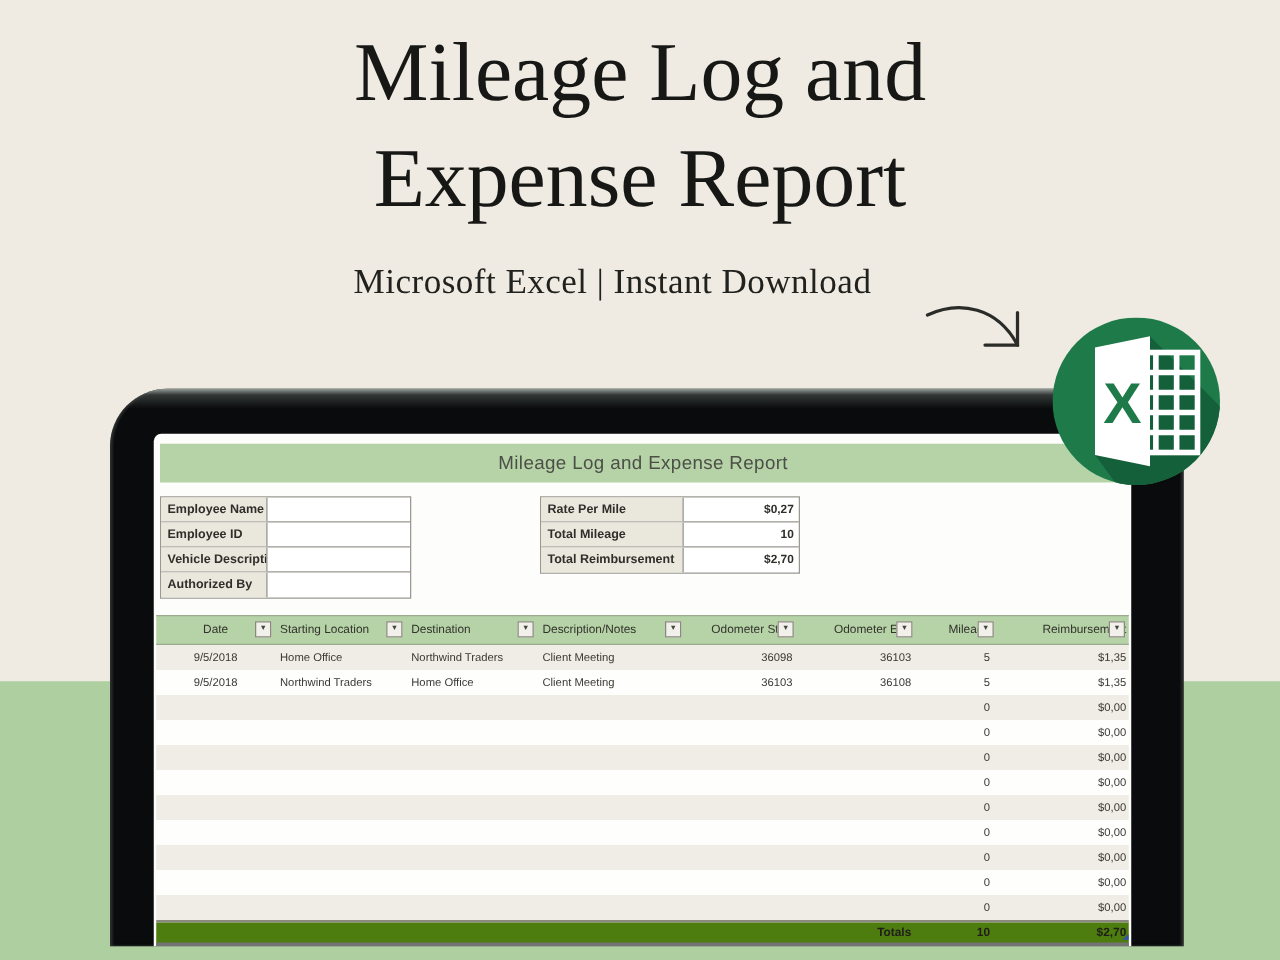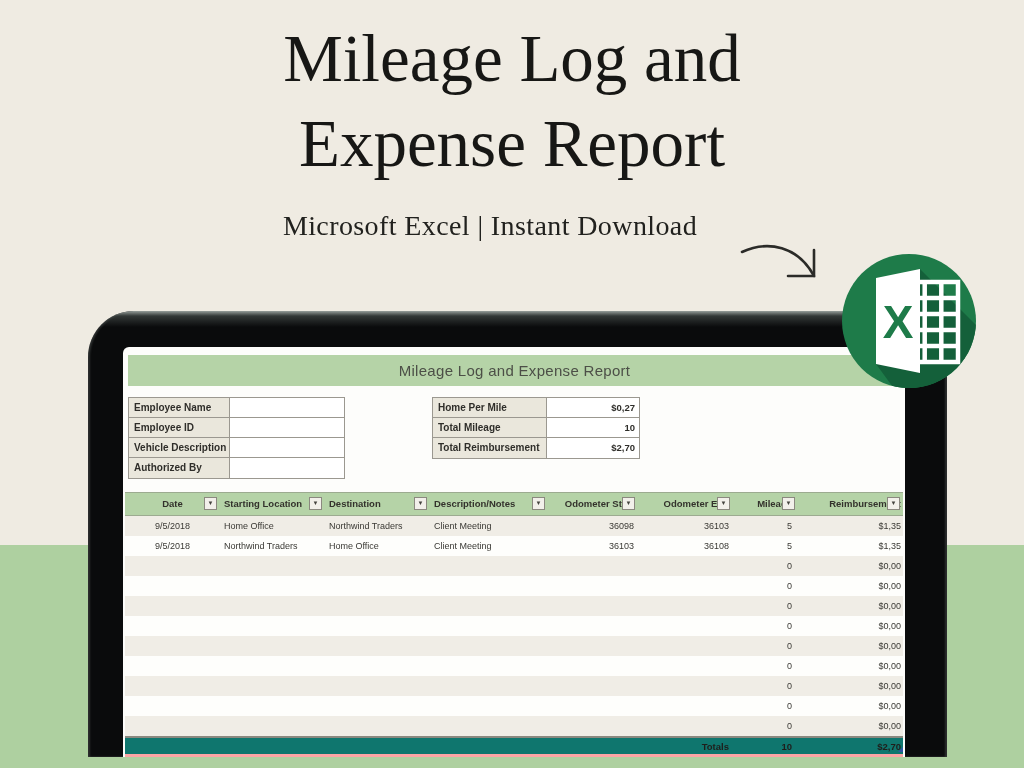--- a/index.html
+++ b/index.html
@@ -29,42 +29,42 @@
   .banner{position:absolute;left:5px;top:8px;width:773px;height:31px;background:var(--banner-green,#b5d3a7);
           text-align:center;line-height:31px;font-size:15px;font-weight:500;letter-spacing:.3px;color:#4c4f47}
 
   .form{position:absolute;top:50px;border:1px solid #9b9890;background:#fff}
   .f-row{display:flex;height:20px;border-bottom:1px solid #9b9890}
   .f-row:last-child{border-bottom:none}
   .f-label{background:var(--label-beige,#eae7dc);border-right:1px solid #9b9890;font-size:10px;font-weight:700;
            line-height:19px;padding-left:5px;color:#2f2e2a;white-space:nowrap;overflow:hidden}
   .f-value{font-size:9.5px;font-weight:700;line-height:19px;text-align:right;padding-right:4px;color:#2f2e2a;white-space:nowrap;overflow:hidden}
   .form-left{left:5px}
-  .form-left .f-label{width:101px}
+  .form-left .f-label{width:85px}
   .form-left .f-value{width:114px}
   .form-right{left:309px}
   .form-right .f-label{width:114px}
   .form-right .f-value{width:92px}
 
   .mtable{position:absolute;left:2px;top:145px;width:778px}
   .thead,.trow,.totals-row{display:grid;grid-template-columns:95px 105px 105px 118px 90px 95px 65px 105px}
   .thead{height:24px;background:var(--banner-green,#b5d3a7);border-top:1px solid #9cab90;border-bottom:1px solid #9cab90}
-  .th{position:relative;font-size:9.5px;font-weight:700;line-height:22px;text-align:center;color:#33322c;white-space:nowrap;overflow:hidden}
+  .th{position:relative;font-size:9.5px;font-weight:400;line-height:22px;text-align:center;color:#33322c;white-space:nowrap;overflow:hidden}
   .filter-btn{position:absolute;right:3px;top:4px;width:13px;height:13px;background:#f2f0ea;border:1px solid #8b897f;
               font-size:6px;line-height:11px;text-align:center;color:#45443f;cursor:pointer}
   .trow{height:20px;background:#fefefc}
   .trow.alt{background:var(--row-alt,#f0ede6)}
   .td{font-size:9px;line-height:20px;white-space:nowrap;overflow:hidden;color:#3a3934}
   .c0{text-align:center}
   .c1,.c2,.c3{text-align:left;padding-left:4px}
   .c4,.c5{text-align:right;padding-right:4px}
   .c6{text-align:right;padding-right:6px}
   .c7{text-align:right;padding-right:2px;position:relative}
   .tbody{border-bottom:2px solid #8a887f}
-  .totals-row{height:19px;background:#0f766e;border-bottom:3px solid #fca5a5}
+  .totals-row{height:19px;background:#4d7c0f;border-bottom:3px solid #737373}
   .totals-row .td{font-weight:700;font-size:9.5px;line-height:17px;color:#1f1e1b}
   .tri{position:absolute;right:0;bottom:2px;width:0;height:0;border-left:5px solid transparent;border-bottom:5px solid #2f55a5}
 </style>
 </head>
 <body>
 
 <div class="canvas">
   <div class="bg-top"></div>
   <div class="bg-bottom"></div>
 
@@ -97,21 +97,21 @@
             <div class="f-label">Vehicle Description</div>
             <div class="f-value"></div>
           </div>
           <div class="f-row">
             <div class="f-label">Authorized By</div>
             <div class="f-value"></div>
           </div>
         </div>
       <div class="form form-right">
           <div class="f-row">
-            <div class="f-label">Home Per Mile</div>
+            <div class="f-label">Rate Per Mile</div>
             <div class="f-value">$0,27</div>
           </div>
           <div class="f-row">
             <div class="f-label">Total Mileage</div>
             <div class="f-value">10</div>
           </div>
           <div class="f-row">
             <div class="f-label">Total Reimbursement</div>
             <div class="f-value">$2,70</div>
           </div>

